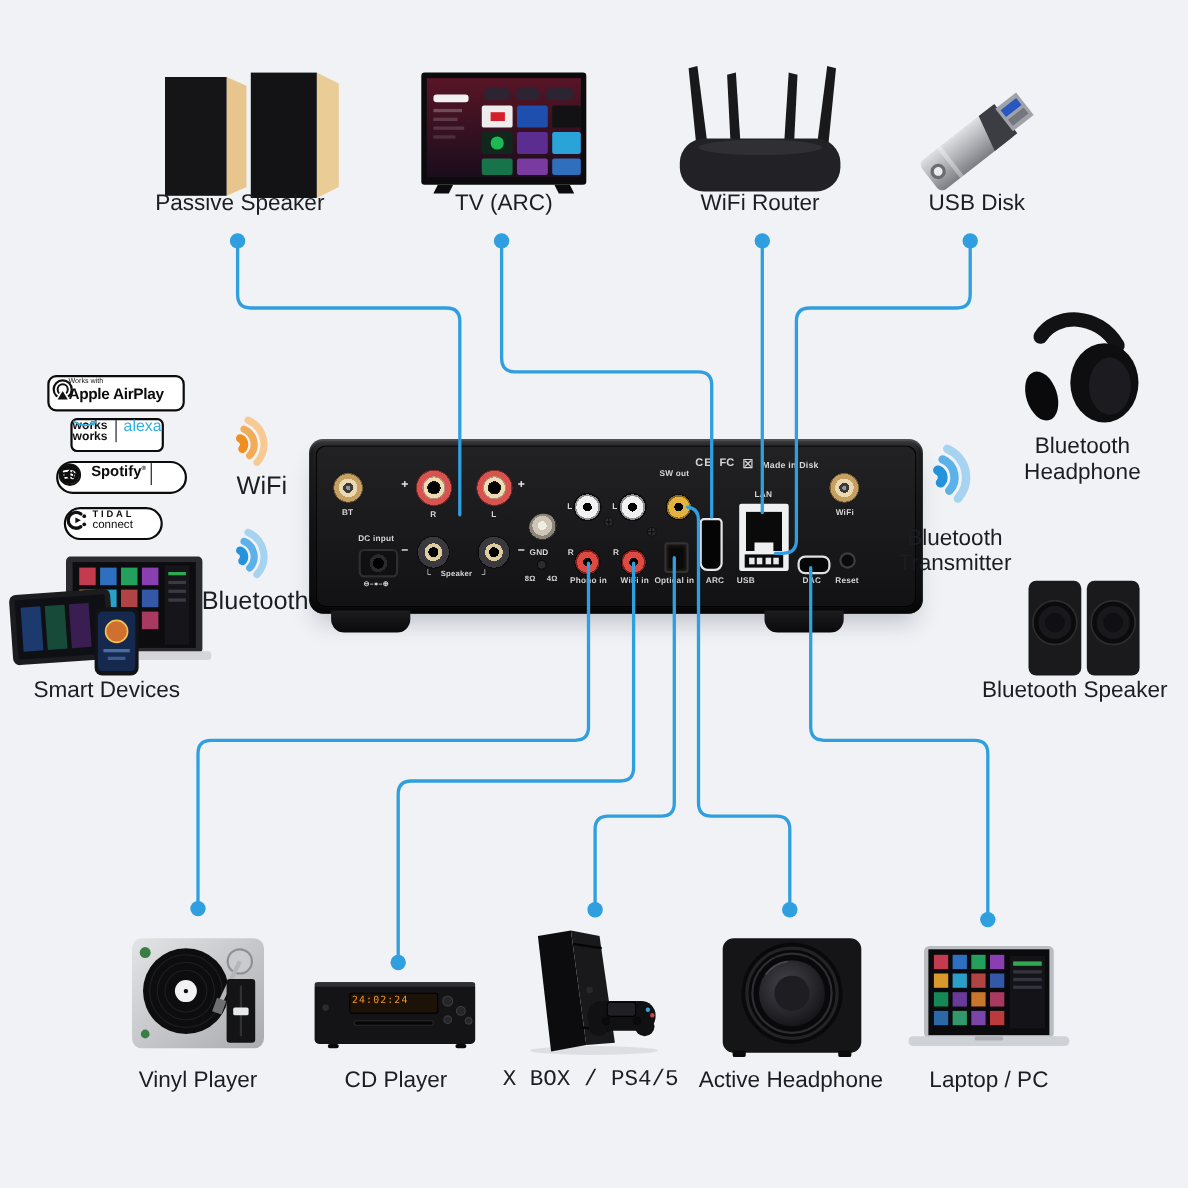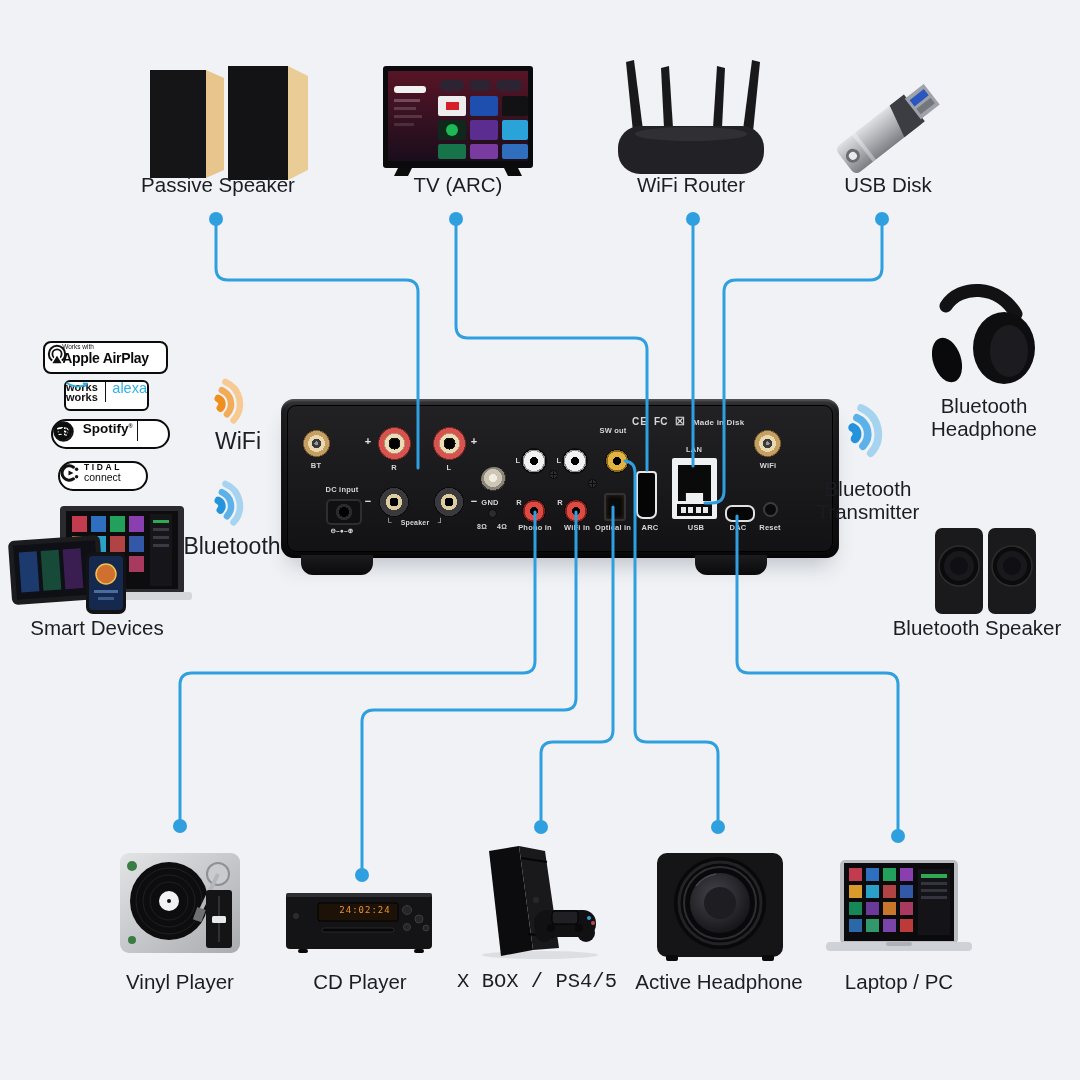--- a/index.html
+++ b/index.html
@@ -54,21 +54,21 @@
   .b-alx{left:64px;top:380px;width:85px;height:31px;border:2px solid #0b0b0b;border-radius:6px;gap:7px;}
   .b-alx .w{font-size:11px;font-weight:bold;line-height:10px;color:#111;text-align:center;}
   .b-alx .div, .b-spo .div{width:1.5px;height:20px;background:#111;}
   .b-alx .alexa{font-size:14.5px;color:#2fb0e0;line-height:12px;text-align:center;}
   .b-spo{left:51px;top:419px;width:119px;height:30px;border:2px solid #0b0b0b;border-radius:16px;gap:4px;}
   .b-spo .t{font-size:13.5px;font-weight:bold;color:#0b0b0b;}
   .b-spo .reg{font-size:5.5px;vertical-align:super;}
   .b-tid{left:58px;top:461px;width:90px;height:30px;border:2px solid #0b0b0b;border-radius:15px;gap:5px;}
   .b-tid .t1{font-size:8.5px;font-weight:bold;letter-spacing:2.6px;color:#0b0b0b;line-height:9px;}
   .b-tid .t2{font-size:10.5px;color:#0b0b0b;line-height:10px;}
-  .cd-display{position:absolute;left:320px;top:905px;width:90px;z-index:2;text-align:center;
+  .cd-display{position:absolute;left:320px;top:905px;width:90px;z-index:2;text-align:left;
        font-family:"DejaVu Sans Mono",monospace;font-size:9px;letter-spacing:1px;color:#f0922a;}
 </style>
 </head>
 <body>
 
 <div class="stage" style="background: rgb(240, 242, 245);">
 
   <svg id="art" width="1080" height="1080" viewBox="0 0 1080 1080">
     <defs>
       <linearGradient id="tvg" x1="0" y1="0" x2="0" y2="1">
@@ -372,21 +372,21 @@
     <span style="left:413px;top:46px;">LAN</span>
     <div class="lanplate" style="left:391px;top:59px;">
       <div class="rj45"></div>
       <div class="usbslot">
           <i></i>
           <i></i>
           <i></i>
           <i></i>
         </div>
     </div>
-    <span style="left:415px;top:124px;">USB</span>
+    <span style="left:397px;top:124px;">USB</span>
 
     <div class="usbc" style="left:444px;top:106px;"></div>
     <span style="left:457px;top:124px;">DAC</span>
 
     <div class="reset" style="left:482px;top:103px;"></div>
     <span style="left:489px;top:124px;">Reset</span>
 
     <div class="port antenna" style="left:473px;top:31px;"></div>
     <span style="left:487px;top:62px;">WiFi</span>
   </div>

